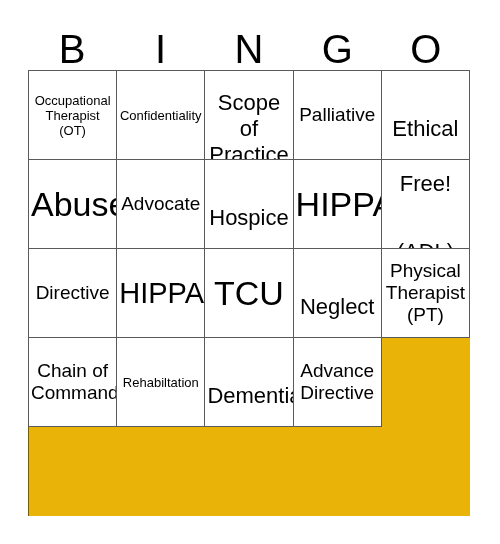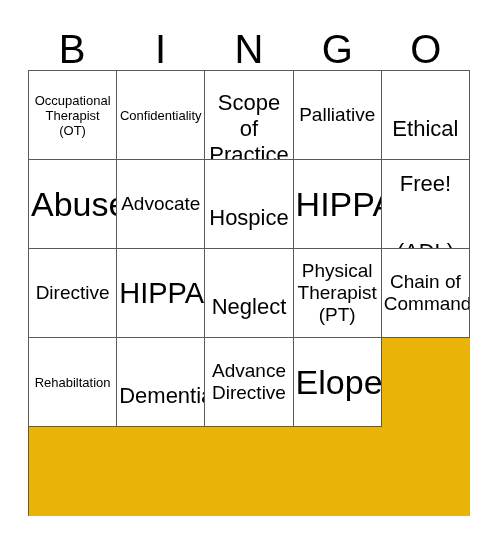--- a/index.html
+++ b/index.html
@@ -146,20 +146,23 @@
 (ADL)</span>
     </div>
     <div class="bingo-cell">
       <span class="cell-text fs-m">Directive</span>
     </div>
 
     <div class="bingo-cell">
       <span class="cell-text fs-xl">HIPPA</span>
     </div>
     <div class="bingo-cell">
+      <span class="cell-text fs-xxl">TCU</span>
+    </div>
+    <div class="bingo-cell">
       <span class="cell-text fs-l">Neglect</span>
     </div>
     <div class="bingo-cell">
       <span class="cell-text fs-m">Physical
 Therapist
 (PT)</span>
     </div>
     <div class="bingo-cell">
       <span class="cell-text fs-m">Chain of
 Command</span>
@@ -168,18 +171,15 @@
     <div class="bingo-cell">
       <span class="cell-text fs-xs">Rehabiltation</span>
     </div>
     <div class="bingo-cell">
       <span class="cell-text fs-l">Dementia</span>
     </div>
     <div class="bingo-cell">
       <span class="cell-text fs-m">Advance
 Directive</span>
     </div>
-    <div class="bingo-cell">
-      <span class="cell-text fs-xxl">Elope</span>
-    </div>
 
   </div>
 </div>
 
 </body></html>

